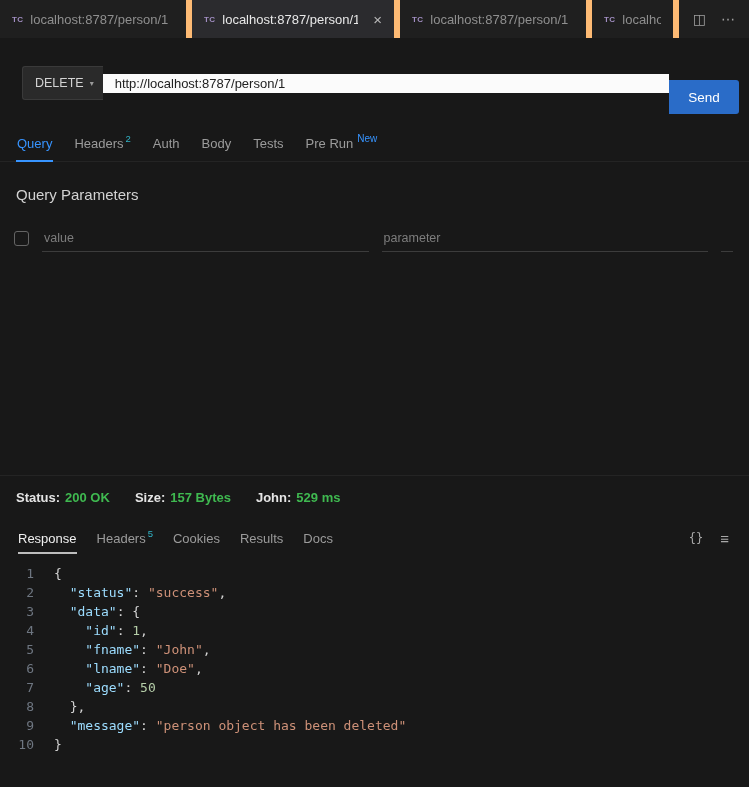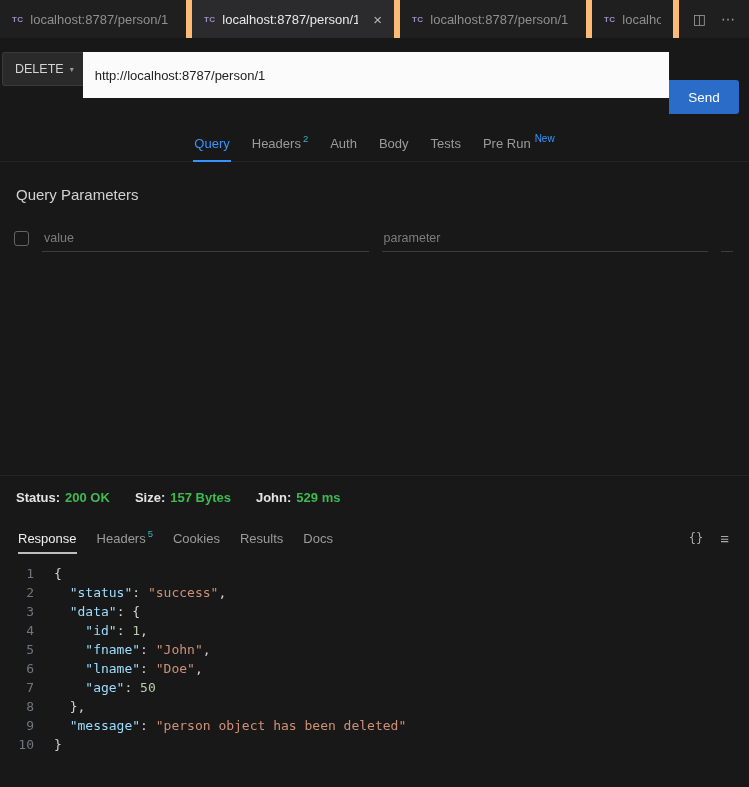--- a/index.html
+++ b/index.html
@@ -27,41 +27,41 @@
   .tab-2 { width: 208px; flex: none; }
   .tab-3 { width: 192px; flex: none; }
   .tab-4 { flex: 1; min-width: 0; }
   .tc-icon { font-size: 8px; font-weight: 700; color: #a38fc4; flex: none; letter-spacing: 0.3px; }
   .tab-label { overflow: hidden; text-overflow: clip; white-space: nowrap; }
   .tab-close { margin-left: auto; padding-left: 8px; color: #b8b8b8; font-size: 15px; line-height: 1; }
   .strip-icons { flex: none; display: flex; align-items: center; gap: 15px; padding: 0 14px; background: #1f1f1f; color: #a0a0a0; font-size: 14px; }
   .strip-icons span { cursor: pointer; }
 
   
-  .request-bar { flex: none; display: flex; padding: 14px 10px 12px 2px; }
+  .request-bar { flex: none; display: flex; align-items: center; padding: 14px 10px 12px 22px; }
   .method-btn {
     height: 34px; background: #2a2a2a; color: #d4d4d4;
     border: 1px solid #3a3a3a; border-right: none;
     border-radius: 3px 0 0 3px;
     font-family: inherit; font-size: 12.5px;
     padding: 0 9px 0 12px; display: flex; align-items: center; gap: 6px; cursor: pointer;
   }
   .method-btn .chev { font-size: 8px; color: #9a9a9a; }
   .url-input {
-    flex: 1; height: 46px; background: #fbfbfb; color: #222222;
+    flex: 1; height: 19px; background: #fbfbfb; color: #222222;
     border: none; outline: none; font-family: inherit; font-size: 13px; padding: 0 12px;
   }
   .send-btn {
     width: 70px; height: 34px; background: var(--send-button); color: #ffffff;
     border: none; border-radius: 0 3px 3px 0;
     font-family: inherit; font-size: 13.5px; cursor: pointer; margin-top: 28px;
   }
 
   
-  .req-tabs { flex: none; display: flex; align-items: stretch; height: 36px; padding: 0 22px; border-bottom: 1px solid #242424; justify-content: center; }
+  .req-tabs { flex: none; display: flex; align-items: stretch; height: 36px; padding: 0 6px; border-bottom: 1px solid #242424; }
   .rtab { position: relative; display: flex; align-items: center; padding: 0 11px; font-size: 13px; color: #9b9b9b; cursor: pointer; }
   .rtab.active { color: var(--accent-blue); }
   .rtab.active::after { content: ""; position: absolute; left: 10px; right: 10px; bottom: -1px; height: 2px; background: var(--accent-blue); }
   .count-sup { font-size: 9.5px; margin-left: 2px; color: var(--count-badge); position: relative; top: -5px; }
   .new-sup { font-size: 10px; margin-left: 4px; color: var(--accent-blue); position: relative; top: -5px; }
 
   
   .qp-title { flex: none; margin: 24px 0 0 16px; font-size: 15px; color: #d2d2d2; }
   .qp-row { flex: none; display: flex; align-items: center; gap: 13px; margin: 22px 16px 0 14px; }
   .checkbox { flex: none; width: 15px; height: 15px; border: 1px solid #646464; border-radius: 3px; background: transparent; cursor: pointer; }

